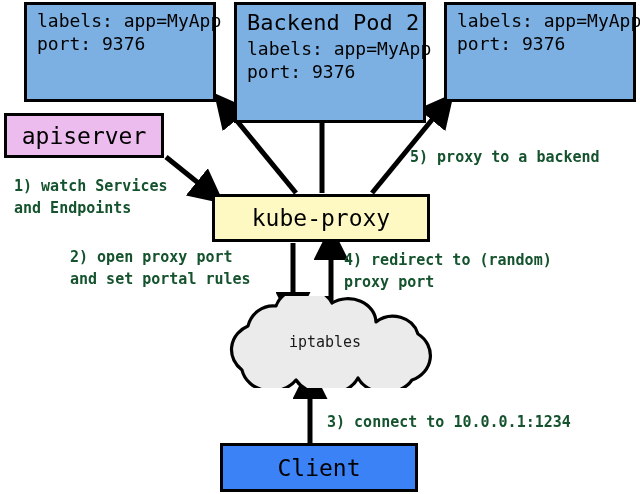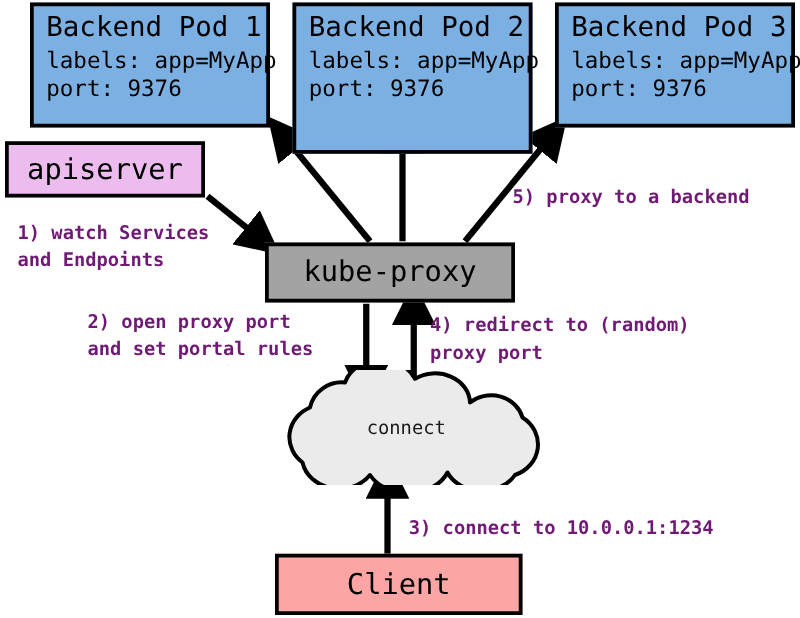--- a/index.html
+++ b/index.html
@@ -61,39 +61,39 @@
   #apiserver .node-label {
     font-family: "DejaVu Sans Mono", monospace;
     font-size: 23px;
     color: #000000;
     white-space: nowrap;
   }
 
   #kubeproxy {
     left: 212px;
     top: 194px;
-    width: 200px;
+    width: 218px;
     height: 48px;
-    background: #a3a3a3;
+    background: #fef9c3;
     align-items: center;
     justify-content: center;
   }
   #kubeproxy .node-label {
     font-family: "DejaVu Sans Mono", monospace;
     font-size: 23px;
     color: #000000;
     white-space: nowrap;
   }
 
   #client {
     left: 220px;
     top: 443px;
     width: 198px;
     height: 49px;
-    background: #fca5a5;
+    background: #3b82f6;
     align-items: center;
     justify-content: center;
   }
   #client .node-label {
     font-family: "DejaVu Sans Mono", monospace;
     font-size: 23px;
     color: #000000;
     white-space: nowrap;
   }
 
@@ -116,21 +116,21 @@
     color: #1a1a1a;
     z-index: 4;
   }
 
   .step {
     position: absolute;
     font-family: "DejaVu Sans Mono", monospace;
     font-weight: bold;
     font-size: 15px;
     line-height: 22px;
-    color: #701a75;
+    color: #14532d;
     white-space: pre;
     z-index: 4;
   }
   #step1 { left: 14px;  top: 175px; }
   #step2 { left: 70px;  top: 246px; }
   #step3 { left: 327px; top: 411px; }
   #step4 { left: 344px; top: 249px; }
   #step5 { left: 410px; top: 146px; }
 
   #arrows {
@@ -163,33 +163,31 @@
     <line x1="372" y1="193" x2="440" y2="110" stroke="#000000" stroke-width="5" marker-end="url(#ah)"></line>
 
     <line x1="293" y1="243" x2="293" y2="305" stroke="#000000" stroke-width="5" marker-end="url(#ah)"></line>
 
     <line x1="331" y1="310" x2="331" y2="247" stroke="#000000" stroke-width="5" marker-end="url(#ah)"></line>
 
     <line x1="310" y1="443" x2="310" y2="386" stroke="#000000" stroke-width="5" marker-end="url(#ah)"></line>
   </svg>
 
   <div class="node pod" id="pod1">
-    <div class="pod-title">Backend Pod 1</div>
     <div class="pod-line">labels: app=MyApp</div>
     <div class="pod-line">port: 9376</div>
   </div>
 
   <div class="node pod" id="pod2">
     <div class="pod-title">Backend Pod 2</div>
     <div class="pod-line">labels: app=MyApp</div>
     <div class="pod-line">port: 9376</div>
   </div>
 
   <div class="node pod" id="pod3">
-    <div class="pod-title">Backend Pod 3</div>
     <div class="pod-line">labels: app=MyApp</div>
     <div class="pod-line">port: 9376</div>
   </div>
 
   <div class="node" id="apiserver">
     <div class="node-label">apiserver</div>
   </div>
 
   <div class="node" id="kubeproxy">
     <div class="node-label">kube-proxy</div>
@@ -202,21 +200,21 @@
                A 30 26 0 0 1 152 7
                A 28 24 0 0 1 196 26
                A 26 24 0 0 1 238 38
                A 28 26 0 0 1 232 84
                A 30 24 0 0 1 178 82
                A 34 26 0 0 1 116 84
                A 30 26 0 0 1 62 74
                A 28 26 0 0 1 68 30 Z" fill="#EBEBEB" stroke="#000000" stroke-width="3.2" stroke-linejoin="round"></path>
     </svg>
   </div>
-  <div id="cloud-label">connect</div>
+  <div id="cloud-label">iptables</div>
 
   <div class="node" id="client">
     <div class="node-label">Client</div>
   </div>
 
   <div class="step" id="step1">1) watch Services
 and Endpoints</div>
   <div class="step" id="step2">2) open proxy port
 and set portal rules</div>
   <div class="step" id="step3">3) connect to 10.0.0.1:1234</div>

